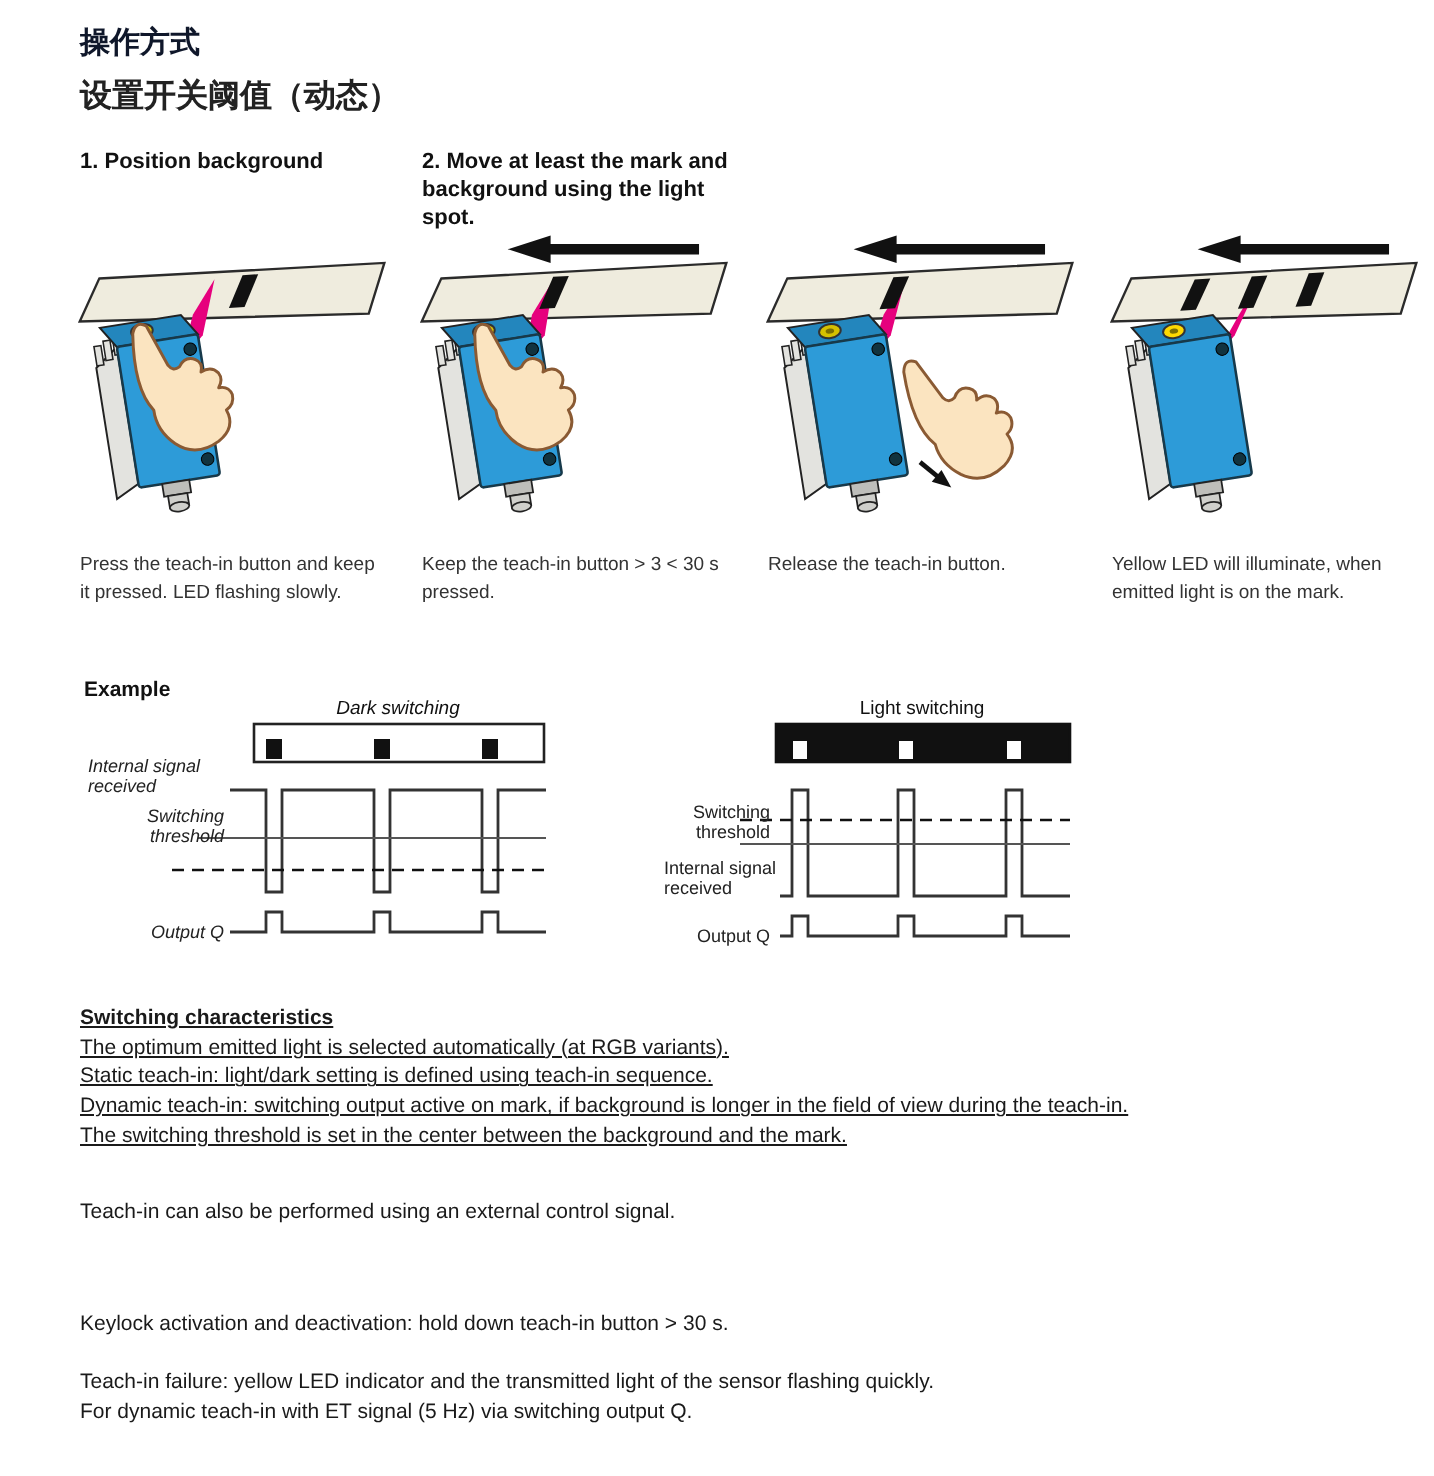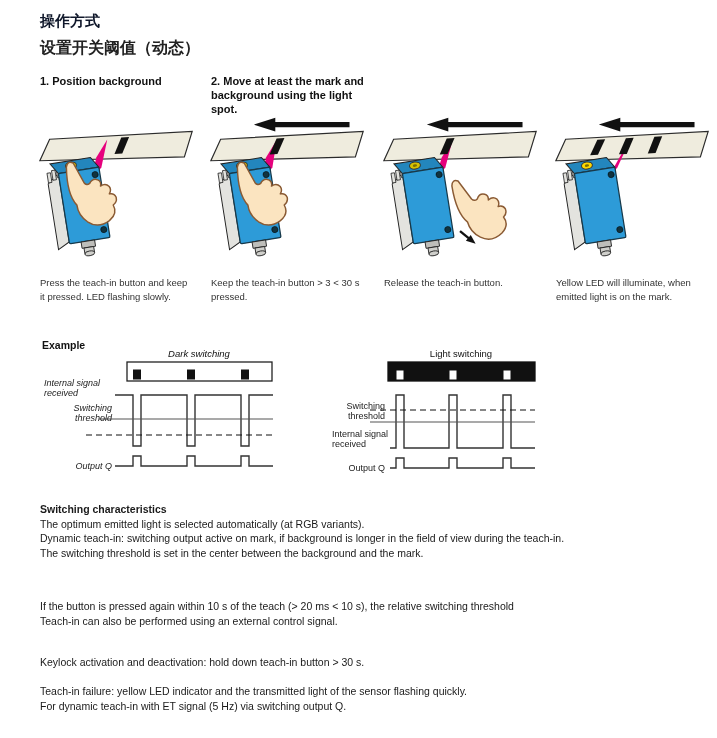--- a/index.html
+++ b/index.html
@@ -16,21 +16,21 @@
   .step-heading{position:absolute;top:0;left:0;width:156px;
     font-size:11px;font-weight:bold;line-height:14px;color:#111;}
   .step-illus{position:absolute;top:42px;left:-6px;width:168px;height:154px;}
   .step-caption{position:absolute;top:202px;left:0;width:150px;
     font-size:9.5px;line-height:13.5px;color:#333;}
   #example-label{left:42px;top:339px;font-size:10.5px;font-weight:bold;color:#111;}
   .diagram{position:absolute;top:348px;width:300px;height:136px;}
   #diagram-dark{left:36px;font-style:italic;}
   #diagram-light{left:330px;}
   .paras{left:40px;width:660px;font-size:10.5px;line-height:14.7px;color:#1a1a1a;}
-  #para1{top:502px;}
+  #para1{top:502px;text-decoration:underline;}
   #para2{top:599px;}
   #para3{top:655px;}
   #para4{top:684px;}
   .para-heading{font-weight:bold;}
   svg text{font-family:"Liberation Sans", sans-serif;}
 </style>
 </head>
 <body>
 
 <div class="abs" id="title" style="color: #0f172a;">操作方式</div>
@@ -181,27 +181,27 @@
       <text x="55" y="71" font-size="9" fill="#222" text-anchor="end">threshold</text>
       <text x="2" y="89" font-size="9" fill="#222" text-anchor="start">Internal signal</text>
       <text x="2" y="99" font-size="9" fill="#222" text-anchor="start">received</text>
       <text x="55" y="123" font-size="9" fill="#222" text-anchor="end">Output Q</text>
     </svg></div>
 
 <div class="abs paras" id="para1">
   <div class="para-heading">Switching characteristics</div>
   <div>
       <div>The optimum emitted light is selected automatically (at RGB variants).</div>
+      <div>Static teach-in: light/dark setting is defined using teach-in sequence.</div>
       <div>Dynamic teach-in: switching output active on mark, if background is longer in the field of view during the teach-in.</div>
       <div>The switching threshold is set in the center between the background and the mark.</div>
     </div>
 </div>
 <div class="abs paras" id="para2">
   <div>
-      <div>If the button is pressed again within 10 s of the teach (&gt; 20 ms &lt; 10 s), the relative switching threshold</div>
       <div>Teach-in can also be performed using an external control signal.</div>
     </div>
 </div>
 <div class="abs paras" id="para3">
   <div>
       <div>Keylock activation and deactivation: hold down teach-in button &gt; 30 s.</div>
     </div>
 </div>
 <div class="abs paras" id="para4">
   <div>

